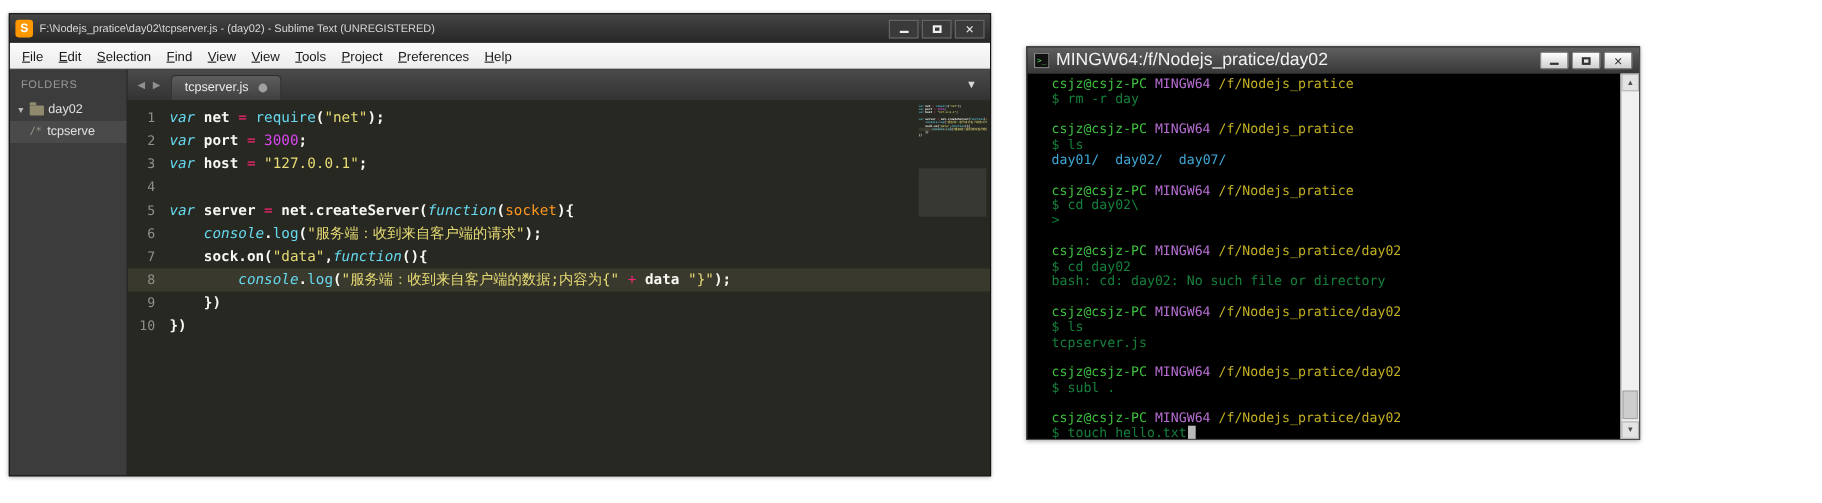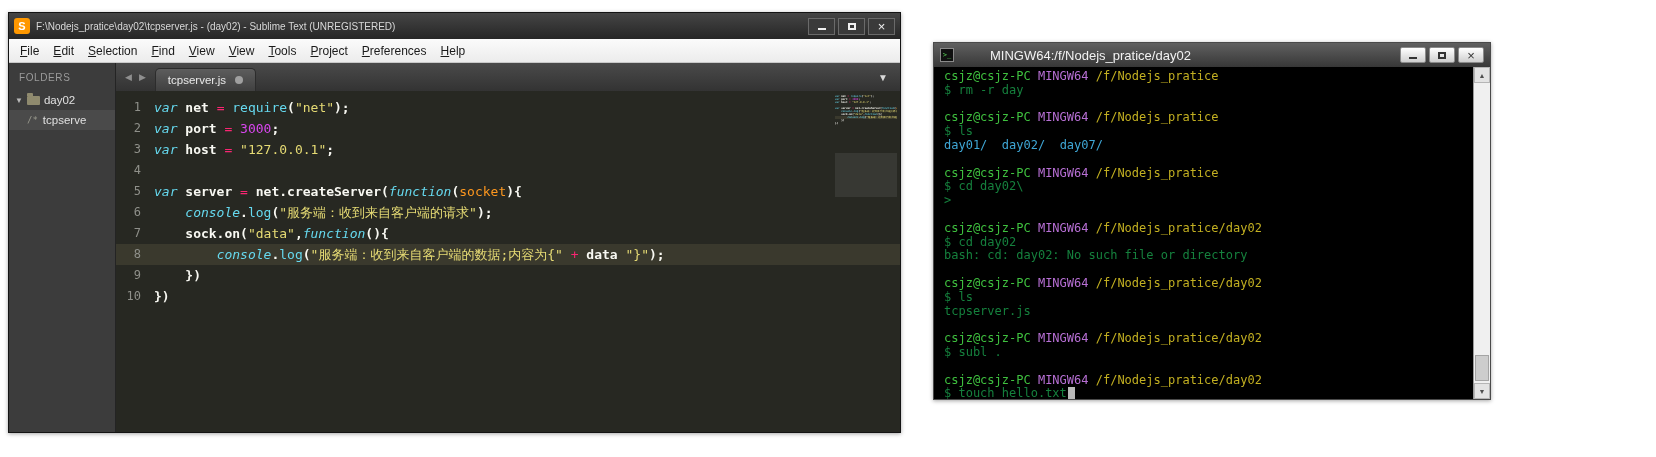--- a/index.html
+++ b/index.html
@@ -80,29 +80,29 @@
 
   
   #terminal { left:933px; top:42px; width:558px; height:358px; background:#000;
               border:1px solid #4a4a4a; display:flex; flex-direction:column;
               box-shadow:0 1px 4px rgba(0,0,0,.35); }
   .t-titlebar { height:24px; flex:0 0 auto; background:linear-gradient(#606060,#373737);
                 display:flex; align-items:center; padding:0 6px; gap:6px; }
   .t-icon { width:14px; height:14px; background:#101010; border:1px solid #8a8a8a;
             color:#57d657; font-size:7px; font-family:"DejaVu Sans Mono",monospace;
             display:flex; align-items:center; justify-content:center; flex:0 0 auto; }
-  .t-title { color:#f2f2f2; font-size:13px; flex:1; white-space:nowrap; overflow:hidden;margin-left:30px; }
+  .t-title { color:#f2f2f2; font-size:16px; flex:1; white-space:nowrap; overflow:hidden; }
   .t-btn { width:26px; height:16px; background:linear-gradient(#ffffff,#cfcfcf);
            border:1px solid #8a8a8a; border-radius:2px; color:#333; display:flex;
            align-items:center; justify-content:center; font-size:10px; }
   .t-btn .glyph-min { border-color:#333; }
   .t-btn .glyph-max { border-color:#333; }
 
   .t-body { flex:1; display:flex; min-height:0; }
-  .t-content { flex:1; padding:3px 10px 0; overflow:hidden;
+  .t-content { flex:1; padding:3px 22px 0; overflow:hidden;
                font-family:"DejaVu Sans Mono",monospace; font-size:12px; white-space:pre;text-decoration:underline; }
   .term-line { height:13.8px; line-height:13.8px; color:#cccccc; }
   .ts-g { color:#3fc13f; }
   .ts-m { color:#b76fd4; }
   .ts-y { color:#c3b021; }
   .ts-w { color:#15803d; }
   .ts-b { color:#3fa7d6; }
   .ts-cursor { display:inline-block; width:7px; height:12px; background:#b9b9b9;
                vertical-align:-2px; margin-left:1px; }
 

